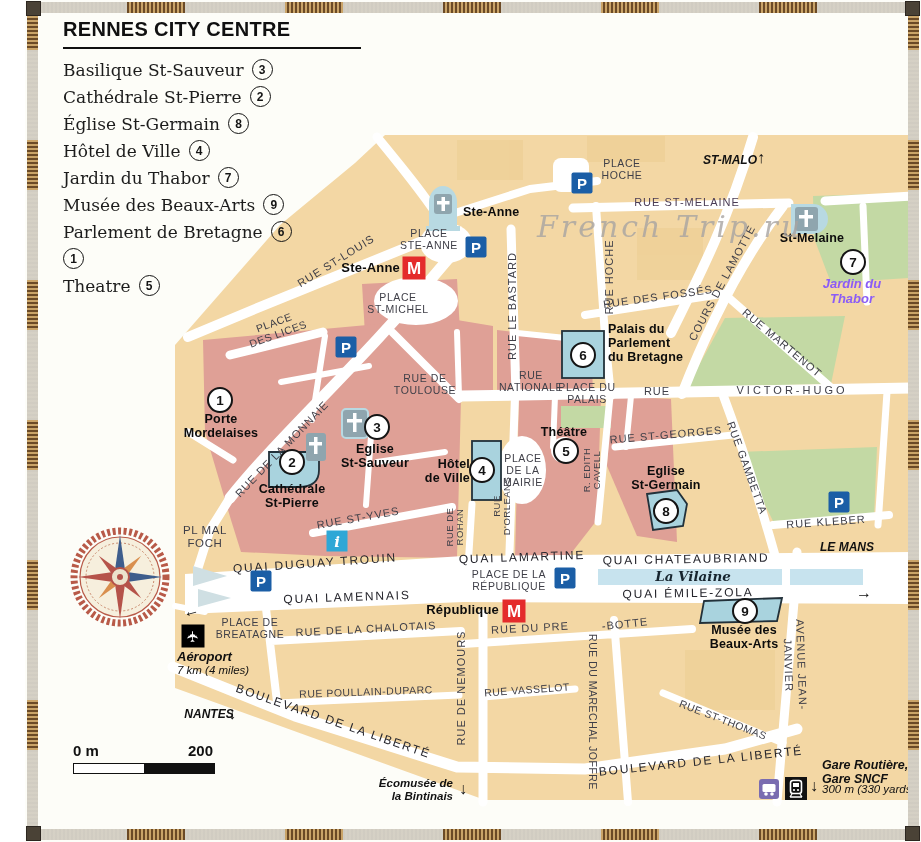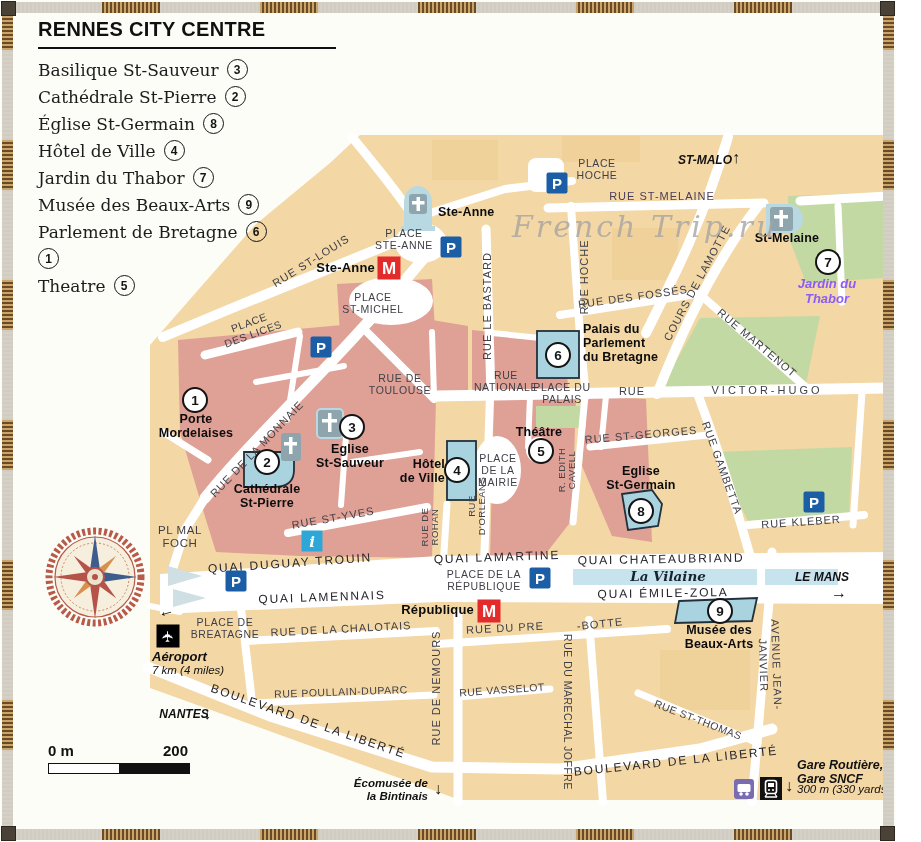--- a/index.html
+++ b/index.html
@@ -1,17 +1,17 @@
 <!DOCTYPE html>
 <html><head>
 <meta charset="utf-8">
 <style>
   html,body{margin:0;padding:0;background:#fff;}
   #page{position:relative;width:896px;height:842px;background:#fdfdf8;overflow:hidden;
-        font-family:"Liberation Sans",sans-serif;}
+        font-family:"Liberation Sans",sans-serif;margin-left:25px;}
   
   .fr{position:absolute;z-index:10;}
   .fr-h{left:2px;right:2px;height:11px;
     background:
       repeating-linear-gradient(90deg, rgba(214,211,202,.95) 0 100px, rgba(214,211,202,0) 100px 158px),
       repeating-linear-gradient(90deg, #6b4a26 0 2px, #caa468 2px 4px),
       linear-gradient(180deg,#b5b2a8 0 1px,#e9e6dc 1px 3px,#908d83 3px 4px,#dcd9cf 4px 7px,#807d73 7px 8px,#cfccc2 8px 10px,#6f6c62 10px 11px);}
   .fr-v{top:2px;bottom:2px;width:11px;
     background:
       repeating-linear-gradient(0deg, rgba(214,211,202,.95) 0 90px, rgba(214,211,202,0) 90px 140px),
@@ -229,21 +229,21 @@
         <span>Theatre</span>
         <span class="lg-num">5</span>
       </div>
 </div>
 
 <div class="lbl wm" style="left:512px;top:227px">French Trip.ru</div>
 
 <div class="lb st" style="left:311px;top:261px;--r:-32deg">RUE ST-LOUIS</div>
 <div class="lb pl" style="left:251px;top:328px;--r:-20deg">PLACE
 DES LICES</div>
-<div class="lb st" style="left:662px;top:196px;color:#4a3c55">RUE ST-MELAINE</div>
+<div class="lb st" style="left:662px;top:202px;color:#4a3c55">RUE ST-MELAINE</div>
 <div class="lb st" style="left:633px;top:297px;--r:-8deg">RUE DES FOSSÉS</div>
 <div class="lb st" style="left:697px;top:283px;--r:-62deg">COURS DE LAMOTTE</div>
 <div class="lb st" style="left:757px;top:343px;--r:40deg">RUE MARTENOT</div>
 <div class="lb st" style="left:584px;top:277px;--r:-90deg">RUE HOCHE</div>
 <div class="lb st" style="left:487px;top:306px;--r:-90deg">RUE LE BASTARD</div>
 <div class="lb pl" style="left:400px;top:384px">RUE DE
 TOULOUSE</div>
 <div class="lb pl" style="left:506px;top:381px">RUE
 NATIONALE</div>
 <div class="lb st" style="left:632px;top:391px">RUE</div>
@@ -315,21 +315,21 @@
 <div class="lb lm" style="left:719px;top:637px">Musée des
 Beaux-Arts</div>
 <div class="lb vilaine" style="left:668px;top:577px">La Vilaine</div>
 <div class="lbr lm" style="left:375px;top:268px;font-size:13px">Ste-Anne</div>
 <div class="lbr lm" style="left:474px;top:610px;font-size:13px">République</div>
 
 <div class="lb it" style="left:705px;top:161px">ST-MALO</div>
 <div class="ar" style="left:736px;top:158px">↑</div>
 <div class="lb it" style="left:184px;top:715px">NANTES</div>
 <div class="ar" style="left:207px;top:714px">↓</div>
-<div class="lb it" style="left:822px;top:578px">LE MANS</div>
+<div class="lb it" style="left:822px;top:548px">LE MANS</div>
 <div class="ar" style="left:839px;top:593px">→</div>
 <div class="lbr itn" style="left:428px;top:790px;font-weight:bold">Écomusée de
 la Bintinais</div>
 <div class="ar" style="left:438px;top:789px">↓</div>
 <div class="lbl it" style="left:152px;top:657px;font-size:13px">Aéroport</div>
 <div class="lbl itn" style="left:152px;top:671px">7 km (4 miles)</div>
 <div class="ar" style="left:166px;top:611px;--r:-15deg">←</div>
 <div class="lbl it" style="left:797px;top:772px;font-size:12.5px">Gare Routière,
 Gare SNCF</div>
 <div class="lbl itn" style="left:797px;top:790px">300 m (330 yards)</div>

